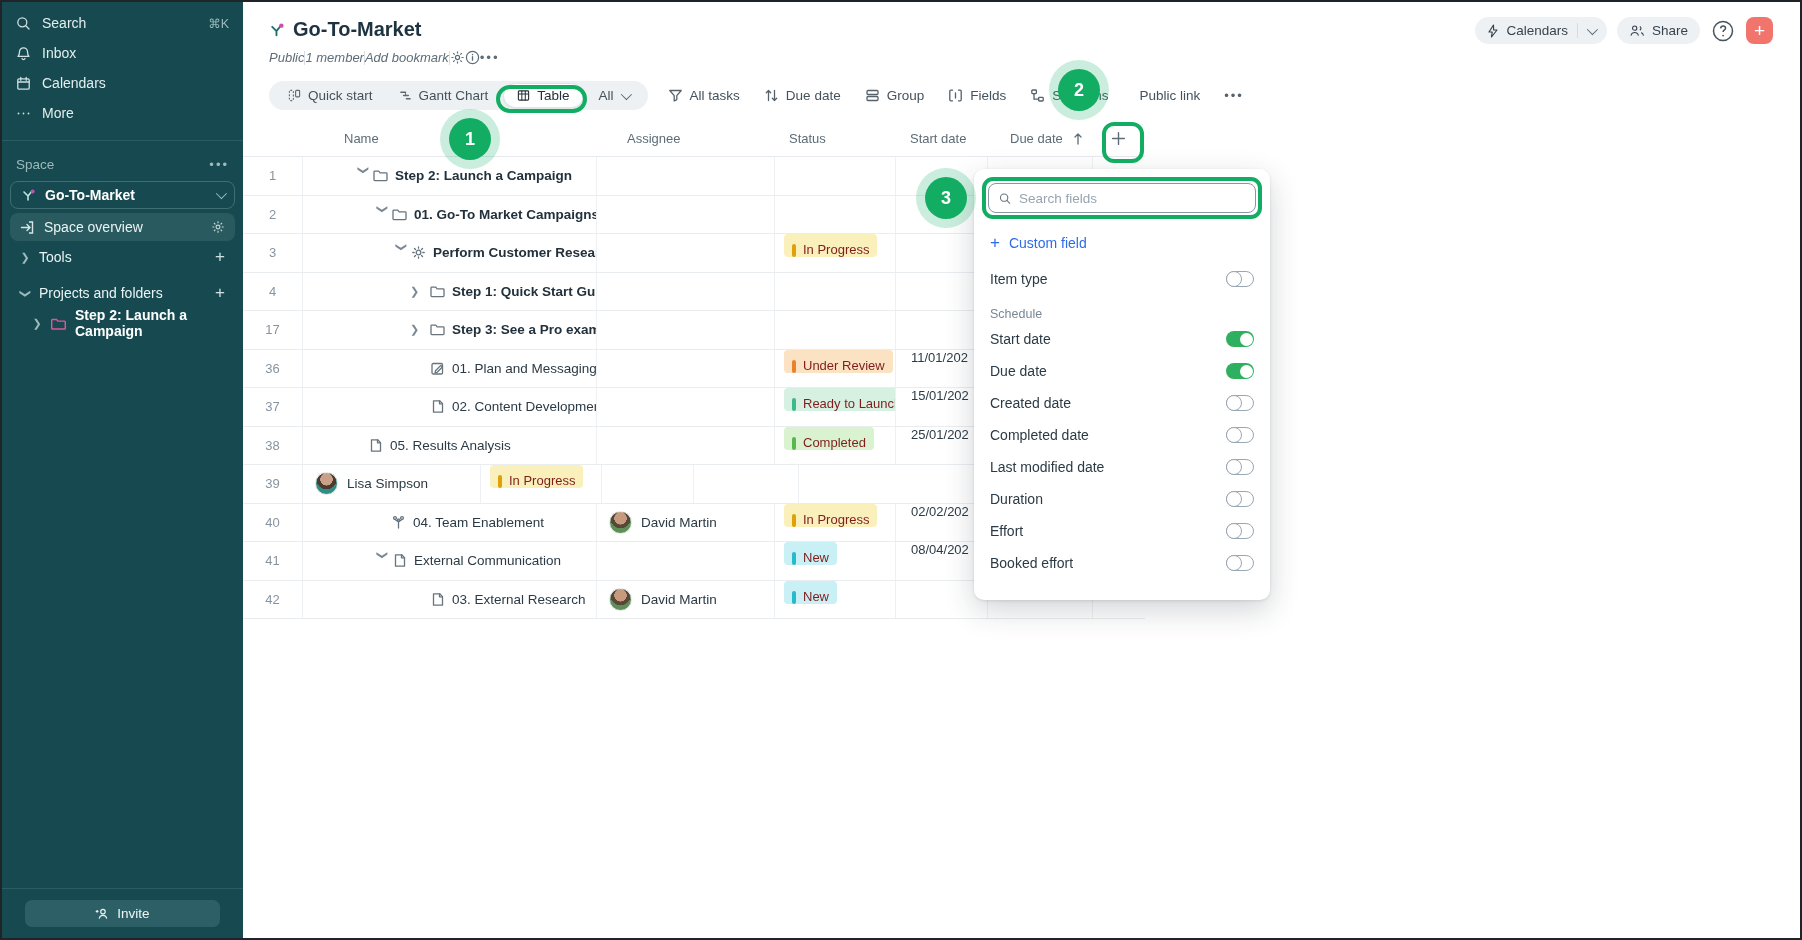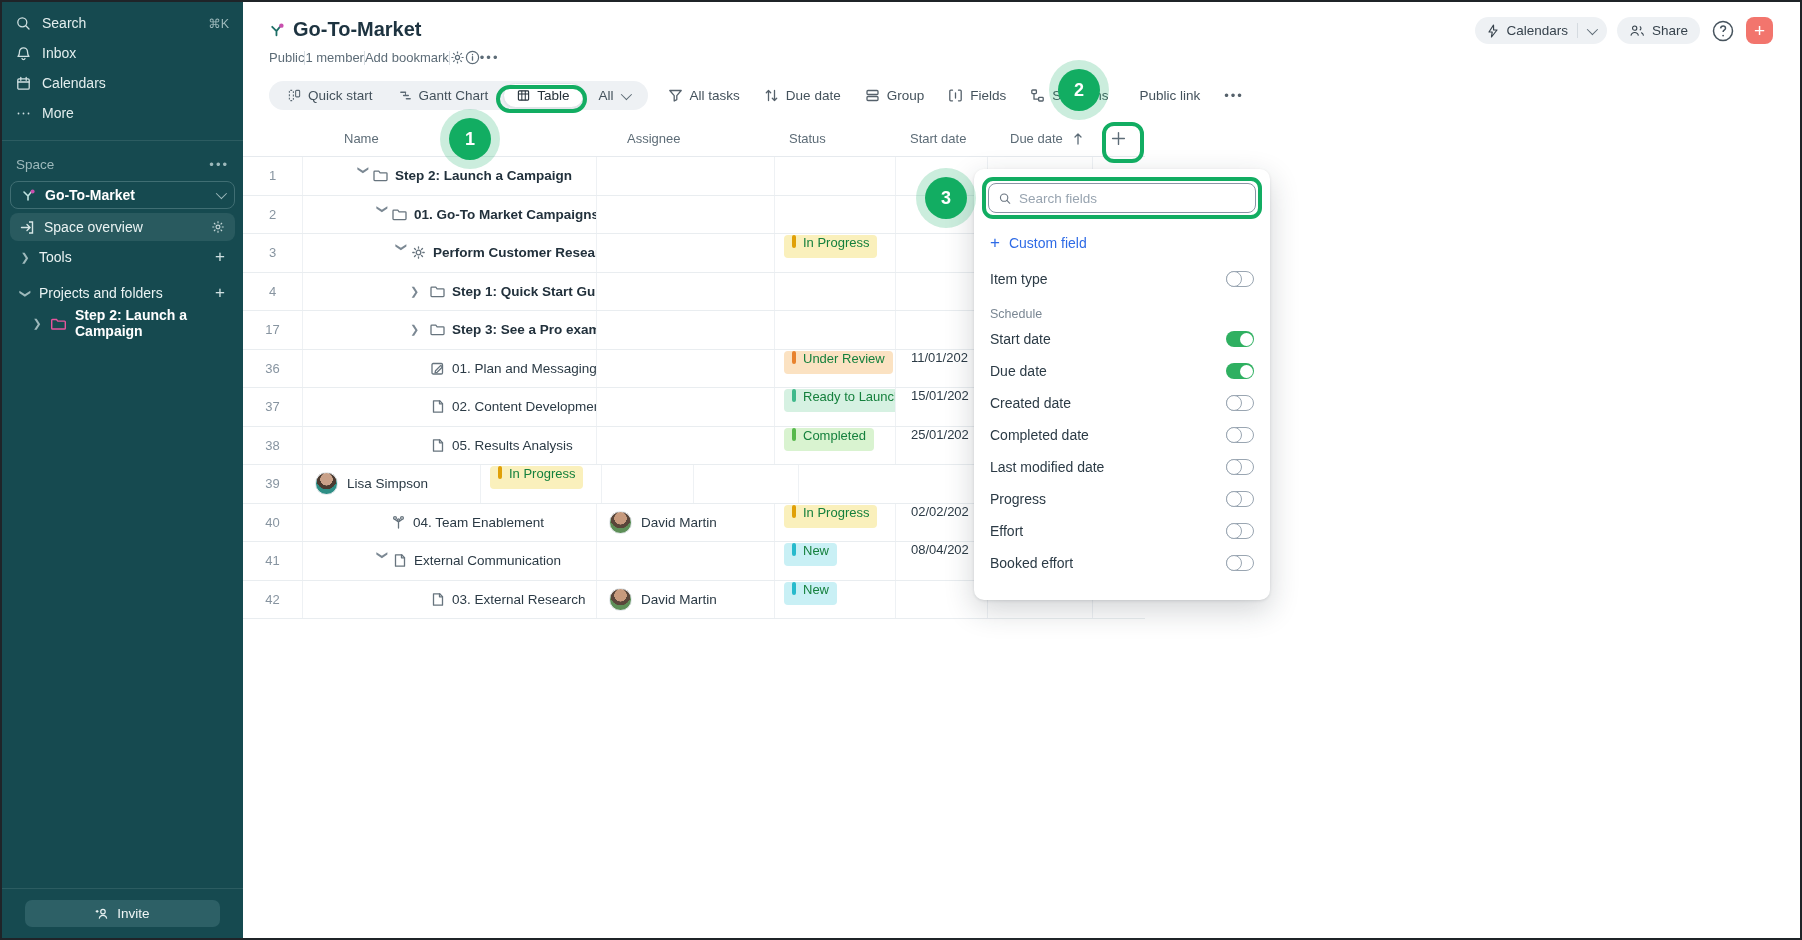--- a/index.html
+++ b/index.html
@@ -31,21 +31,21 @@
   .sb-caret { color:#9db9bb; font-size:11px; width:10px; text-align:center; }
   .sb-plus { color:#cfe0e1; font-size:17px; font-weight:300; }
   #invite-btn { position:absolute; left:23px; right:23px; bottom:11px; height:27px; background:#2d6066; border-radius:7px;
     display:flex; align-items:center; justify-content:center; gap:7px; font-size:13.5px; color:#f0f6f6; cursor:pointer; }
   #sb-bottom-line { position:absolute; left:0; right:0; bottom:49px; height:1px; background:#2c5c61; }
 
   
   #main { position:absolute; left:241px; top:0; right:0; bottom:0; background:#fff; }
   #title-row { display:flex; align-items:center; gap:8px; padding:16px 0 0 26px; }
   #page-title { font-size:20px; font-weight:bold; color:#1d3340; }
-  #meta-row { display:flex; align-items:flex-end; gap:0; padding:9px 0 0 26px; font-size:13px; color:#5d6c77; }
+  #meta-row { display:flex; align-items:flex-end; gap:0; padding:9px 0 0 26px; font-size:13px; color:#5d6c77;font-style:italic; }
   .meta-sep { width:1px; height:14px; background:#d8dee3; }
   .meta-link { cursor:pointer; }
   #top-actions { position:absolute; top:15px; right:27px; display:flex; align-items:center; gap:10px; }
   .chip { display:flex; align-items:center; gap:7px; background:#eef1f4; border-radius:14px; height:27px; padding:0 12px; font-size:13.5px; color:#37434d; cursor:pointer; }
   .chip .chip-div { width:1px; height:15px; background:#d5dbe0; margin:0 2px; }
   #help-btn { width:26px; height:26px; border-radius:50%; display:flex; align-items:center; justify-content:center; cursor:pointer; }
   #create-btn { width:27px; height:27px; border-radius:8px; background:#f2756d; color:#fff; font-size:19px; display:flex; align-items:center; justify-content:center; cursor:pointer; }
 
   
   #toolbar { display:flex; align-items:center; margin:16px 0 0 26px; height:29px; }
@@ -78,21 +78,21 @@
   .trow .col-status { overflow:hidden; padding-left:9px; }
   .trow .col-start { font-size:13px; color:#2b3a45; padding-left:15px; white-space:nowrap; overflow:hidden; }
   .cell-line { border-left:1px solid #eef1f4; align-self:stretch; }
   .chev { width:20px; flex:none; color:#7b8893; font-size:11px; display:flex; align-items:center; }
   .row-icon { width:22px; flex:none; display:flex; align-items:center; }
   .row-name { font-size:13.5px; color:#2b3a45; }
   .row-name.bold { font-weight:bold; color:#22313c; }
   .avatar { width:23px; height:23px; border-radius:50%; flex:none; border:1px solid #e2e7ea; }
   .avatar.lisa  { background:radial-gradient(circle at 50% 30%, #c9a189 0 34%, #4a3a30 35% 55%, #2e8f86 56% 100%); }
   .avatar.david { background:radial-gradient(circle at 50% 30%, #c79a7d 0 34%, #59463a 35% 55%, #5d8f57 56% 100%); }
-  .badge { display:inline-flex; align-items:flex-start; height:23px; border-radius:4px; padding:0 8px; font-size:13px; color:#15803d; white-space:nowrap; }
+  .badge { display:inline-flex; align-items:flex-end; height:23px; border-radius:4px; padding:0 8px; font-size:13px; color:#7f1d1d; white-space:nowrap; }
   .badge .bar { width:4px; height:13px; border-radius:2px; margin-right:7px; }
   #add-item-row { display:flex; align-items:center; gap:8px; height:40px; padding-left:26px; font-size:13.5px; color:#2b3a45; }
   #add-item-row .shortcut { color:#b7c1c9; font-size:13px; margin-left:4px; }
 
   
   #fields-panel { position:absolute; left:972px; top:167px; width:296px; height:431px; background:#fff; border-radius:10px;
     box-shadow:0 1px 3px rgba(30,40,50,.12), 0 10px 30px rgba(30,40,50,.20); padding:14px; z-index:30; }
   #search-wrap { position:relative; }
   #search-ring { position:absolute; left:-6px; top:-6px; right:-6px; bottom:-6px; border:4px solid #12ad62; border-radius:11px; pointer-events:none; }
   #field-search { display:flex; align-items:center; gap:8px; height:30px; border:1px solid #8a95a5; border-radius:8px; padding:0 10px; }
@@ -526,21 +526,21 @@
             </div>
             <div class="col-assignee cell-line"></div>
             <div class="col-status cell-line"><span class="badge" style="background:#D6F1E2">
       <span class="bar" style="background:#3FB98B"></span>Ready to Launch</span></div>
             <div class="col-start cell-line">15/01/202</div>
      <div class="col-due cell-line"></div>
      <div class="col-plus cell-line"></div>
           </div>
           <div class="trow">
             <div class="col-num">38</div>
-    <div class="col-name cell-line" style="padding-left:107px">
+    <div class="col-name cell-line" style="padding-left:45px">
               <span class="chev"></span>
               <span class="row-icon">
                 <svg width="15" height="15" viewBox="0 0 15 15">
                   <g stroke="#67747e" stroke-width="1.3" fill="none" stroke-linecap="round" stroke-linejoin="round">
                     <path d="M3.5 1.8h6.2l2.8 2.8v8.6H3.5z"></path>
                     <path d="M9.5 1.8v3h3"></path>
                   </g>
                 </svg>
               </span>
     <span class="row-name">05. Results Analysis</span>
@@ -687,21 +687,21 @@
             <span class="knob"></span>
           </span>
         </div>
         <div class="toggle-row">
           <span class="t-label">Last modified date</span>
     <span class="toggle off">
             <span class="knob"></span>
           </span>
         </div>
         <div class="toggle-row">
-          <span class="t-label">Progress</span>
+          <span class="t-label">Duration</span>
     <span class="toggle off">
             <span class="knob"></span>
           </span>
         </div>
         <div class="toggle-row">
           <span class="t-label">Effort</span>
     <span class="toggle off">
             <span class="knob"></span>
           </span>
         </div>

